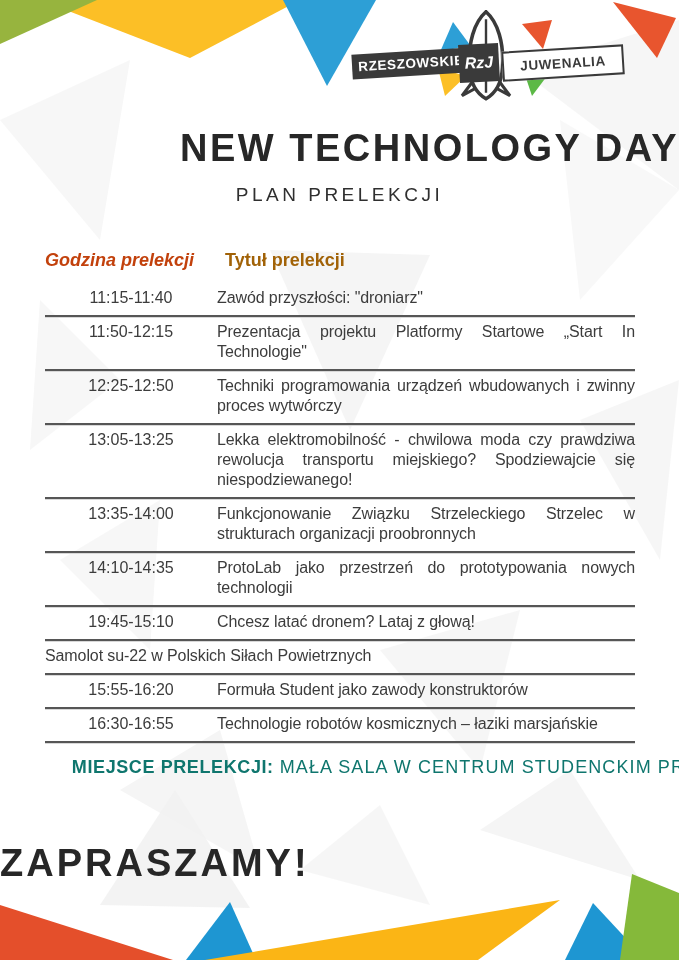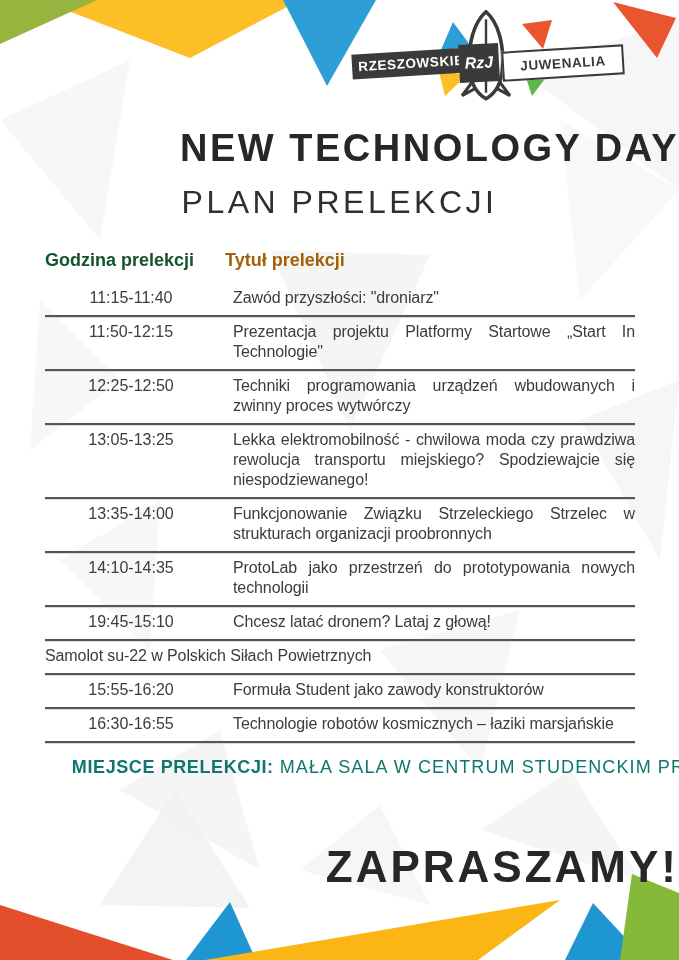--- a/index.html
+++ b/index.html
@@ -24,47 +24,47 @@
     font-weight:bold; font-style:italic; font-size:16px; transform:rotate(-3deg); z-index:3;}
   .logo-right{left:150px; top:38px; width:118px; height:26px; background:#fff;
     border:2px solid #3a3a3a; color:#3a3a3a; transform:rotate(-3.5deg); z-index:2;}
   
   .title{
     position:absolute; top:127px; left:0; width:100%; text-align:right;
     font-size:38px; font-weight:bold; letter-spacing:2.5px; color:#272727;
   }
   .subtitle{
     position:absolute; top:184px; left:0; width:100%; text-align:center;
-    font-size:32px; font-weight:400; letter-spacing:3.5px; color:#2f2f2f;
+    font-size:19px; font-weight:400; letter-spacing:3.5px; color:#2f2f2f;
   }
   
   .schedule{position:absolute; top:250px; left:45px; width:590px;}
   .sch-head{display:flex; gap:8px; margin-bottom:12px;}
-  .sch-head .c-time{width:172px; font-weight:bold; font-size:18px; color:#14532d;}
+  .sch-head .c-time{width:172px; font-weight:bold; font-size:18px; color:#c2410c;font-style:italic;}
   .sch-head .c-title{flex:1; font-weight:bold; font-size:18px; color:#a16207;}
   .sch-row{
-    display:flex; gap:16px; align-items:flex-start;
+    display:flex; gap:0; align-items:flex-start;
     padding:5px 0 7px 0; border-bottom:2px solid #565656;
     box-shadow:0 1px 0 #d8d8d8;
   }
   .sch-row .time{width:172px; text-align:center; font-size:16px; line-height:20px; color:#3c3c3c;}
   .sch-row .ttl{
     flex:1; font-size:16px; line-height:20px; color:#3c3c3c;
     text-align:justify; text-align-last:left; letter-spacing:-0.1px;
   }
   
   .venue{
     position:absolute; top:757px; left:0; width:100%; text-align:center;
     font-size:18px; color:#0f766e; white-space:nowrap;margin-left:45px;
   }
   .venue .v-label{font-weight:bold; letter-spacing:0.6px;}
   .venue .v-value{letter-spacing:1.1px; margin-left:6px;}
   .closing{
-    position:absolute; top:842px; left:0; width:100%; text-align:right;
-    font-size:44px; font-weight:bold; letter-spacing:3px; color:#272727;
+    position:absolute; top:842px; left:0; width:100%; text-align:left;
+    font-size:38px; font-weight:bold; letter-spacing:3px; color:#272727;
   }
 </style>
 </head>
 <body>
 
 <div class="poster">
 
   <svg class="deco" width="679" height="960" viewBox="0 0 679 960">
     <g fill="#f2f2f2">
       <polygon points="520,70 679,20 679,190" opacity="0.7"></polygon>

